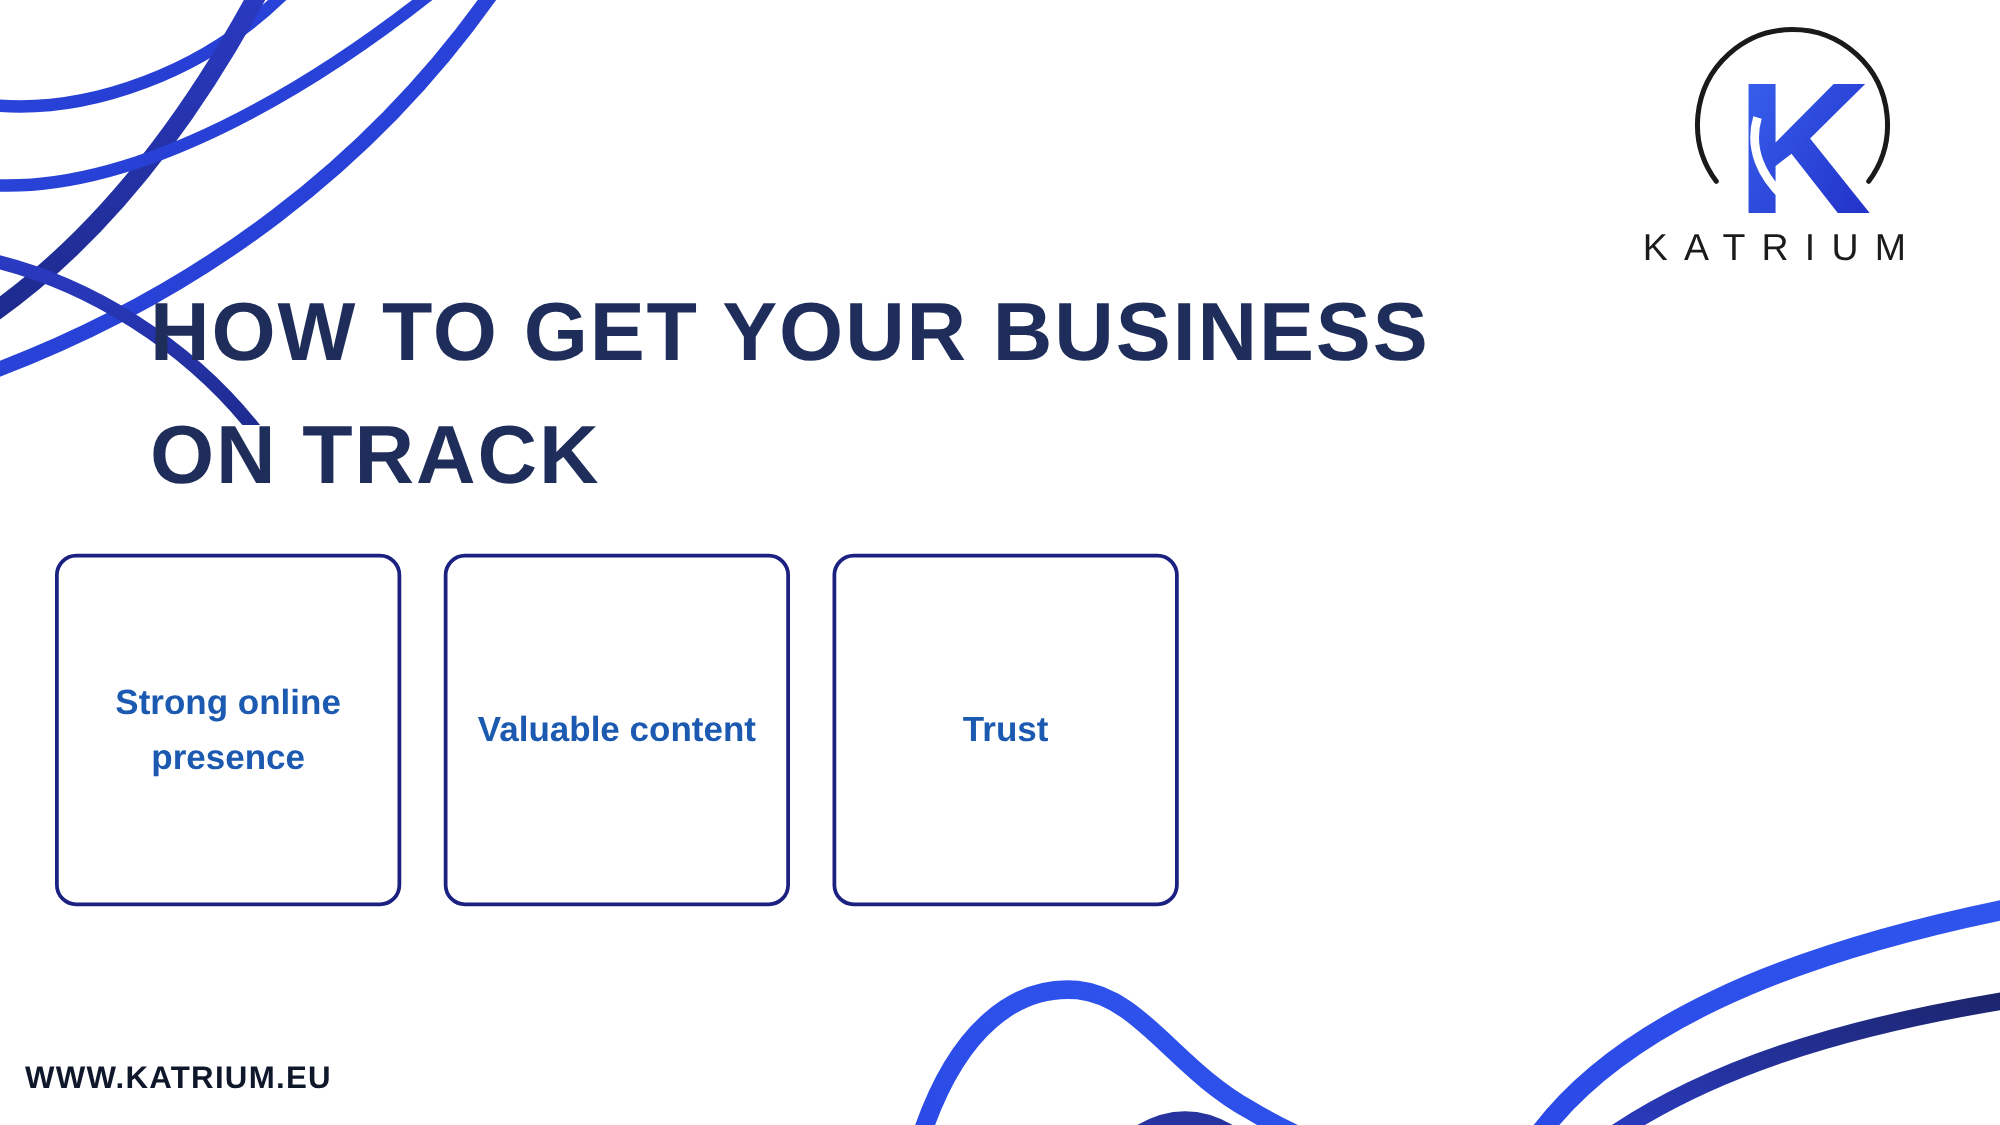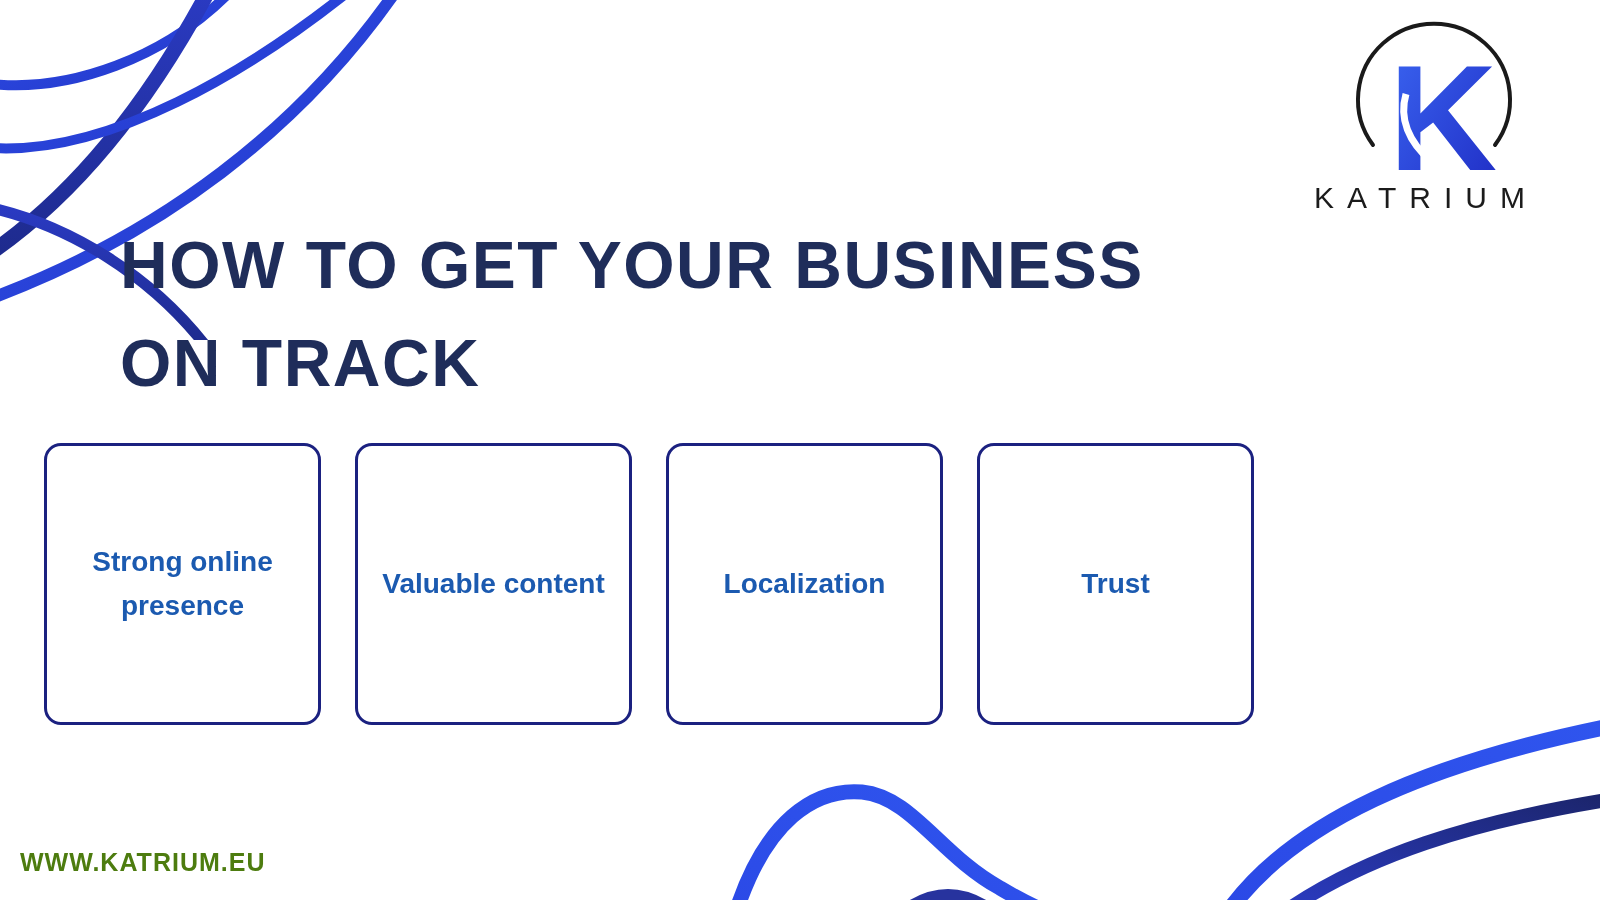--- a/index.html
+++ b/index.html
@@ -21,21 +21,21 @@
   }
   .card{
     box-sizing:border-box;width:277px;height:282px;
     border:3.5px solid #1B2180;border-radius:17px;background:#fff;
     display:flex;align-items:center;justify-content:center;
     padding:0 22px;text-align:center;
     color:#1B5AB0;font-weight:700;font-size:28px;line-height:44px;
   }
   .footer{
     position:absolute;left:20px;top:848px;
-    color:#4d7c0f;font-weight:700;font-size:25px;letter-spacing:1px;
+    color:#0f172a;font-weight:700;font-size:25px;letter-spacing:1px;
   }
 </style>
 </head>
 <body>
 
 <div class="canvas">
 
   <svg class="decor tl" width="420" height="340" viewBox="0 0 420 340" fill="none">
     <defs>
       <linearGradient id="gBright" x1="0" y1="0" x2="1" y2="1">
@@ -92,22 +92,19 @@
   </div>
 
   <div class="cards">
     <div class="card">
       <span>Strong online presence</span>
     </div>
     <div class="card">
       <span>Valuable content</span>
     </div>
     <div class="card">
-      <span>Localization</span>
-    </div>
-    <div class="card">
       <span>Trust</span>
     </div>
   </div>
 
   <div class="footer">WWW.KATRIUM.EU</div>
 
 </div>
 
 </body></html>

